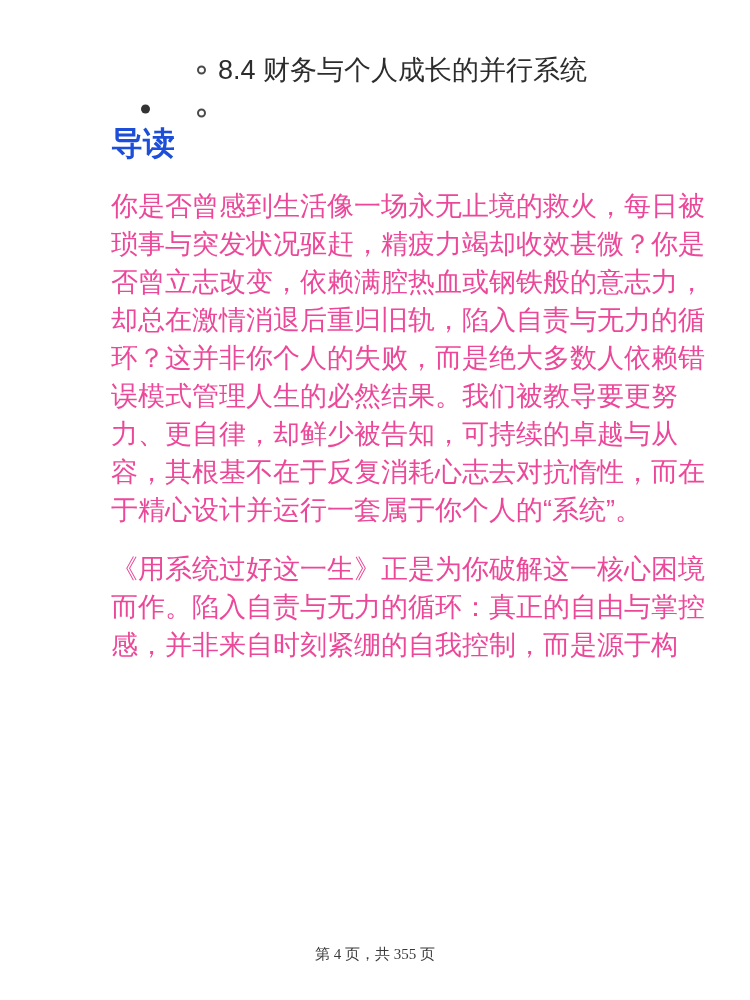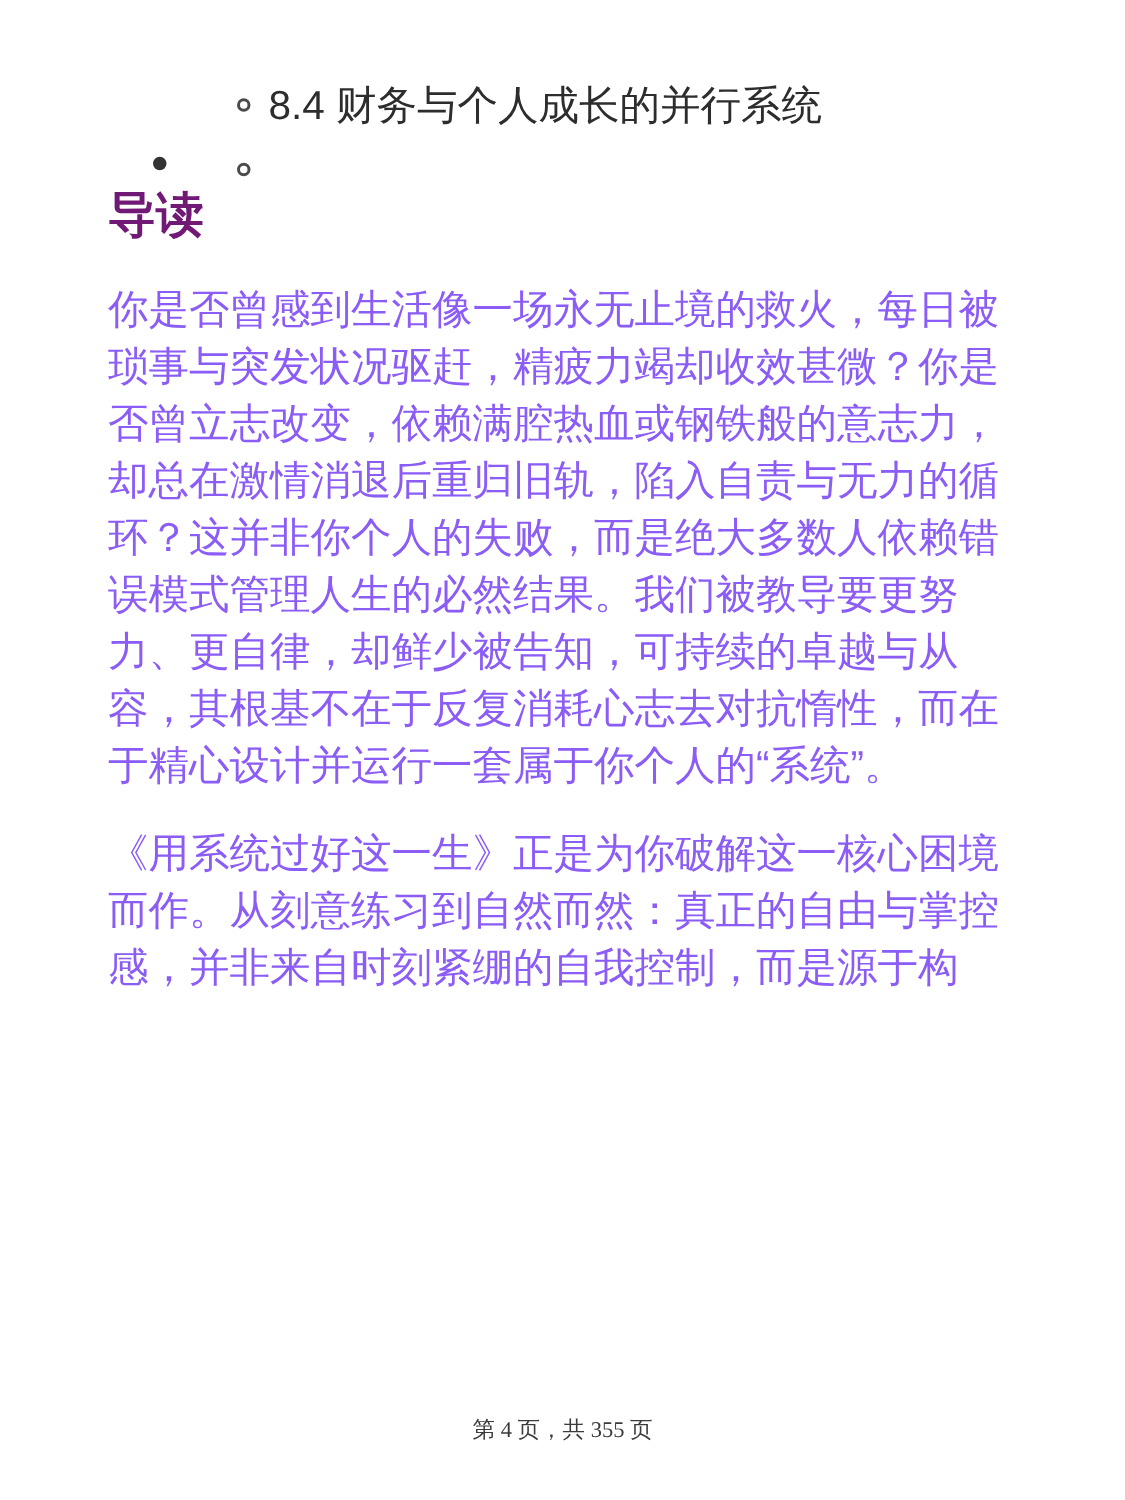--- a/index.html
+++ b/index.html
@@ -8,20 +8,21 @@
     position: relative;
     width: 750px;
     height: 1000px;
     background: #ffffff;
     overflow: hidden;
     font-family: "Liberation Sans", sans-serif;
     color: #2d2d2d;
   }
   .content {
     padding: 51px 78px 0 72px;
+    margin-left: 39px;
   }
   
   .toc-item {
     position: relative;
     font-size: 27px;
     line-height: 38px;
     color: #2d2d2d;
     white-space: nowrap;
   }
   .toc-item.lvl1 { padding-left: 52px; }
@@ -45,28 +46,28 @@
     left: 86px;
     border: 2px solid #4a4a4a;
     background: transparent;
   }
   
   .section-heading {
     margin-top: 33px;
     font-size: 32px;
     line-height: 42px;
     font-weight: bold;
-    color: #701a75;
+    color: #1d4ed8;
   }
   
   .body-paragraph {
     width: 596px;
     font-size: 27px;
     line-height: 38px;
-    color: #8b5cf6;
+    color: #ec4899;
     text-align: left;
     word-break: normal;
     overflow-wrap: break-word;
   }
   .body-paragraph.p1 { margin-top: 23px; }
   .body-paragraph.p2 { margin-top: 21px; }
   
   .page-footer {
     position: absolute;
     left: 0;
@@ -95,18 +96,18 @@
       </div>
       <div class="toc-item lvl2 gap-sublist">
         <span class="marker marker-circle"></span>
       </div>
     </div>
 
     <h2 class="section-heading">导读</h2>
 
     <p class="body-paragraph p1">你是否曾感到生活像一场永无止境的救火，每日被琐事与突发状况驱赶，精疲力竭却收效甚微？你是否曾立志改变，依赖满腔热血或钢铁般的意志力，却总在激情消退后重归旧轨，陷入自责与无力的循环？这并非你个人的失败，而是绝大多数人依赖错误模式管理人生的必然结果。我们被教导要更努力、更自律，却鲜少被告知，可持续的卓越与从容，其根基不在于反复消耗心志去对抗惰性，而在于精心设计并运行一套属于你个人的“系统”。</p>
 
-    <p class="body-paragraph p2">《用系统过好这一生》正是为你破解这一核心困境而作。从刻意练习到自然而然：真正的自由与掌控感，并非来自时刻紧绷的自我控制，而是源于构</p>
+    <p class="body-paragraph p2">《用系统过好这一生》正是为你破解这一核心困境而作。陷入自责与无力的循环：真正的自由与掌控感，并非来自时刻紧绷的自我控制，而是源于构</p>
 
   </div>
 
   <div class="page-footer">第 4 页，共 355 页</div>
 </div>
 
 </body></html>

